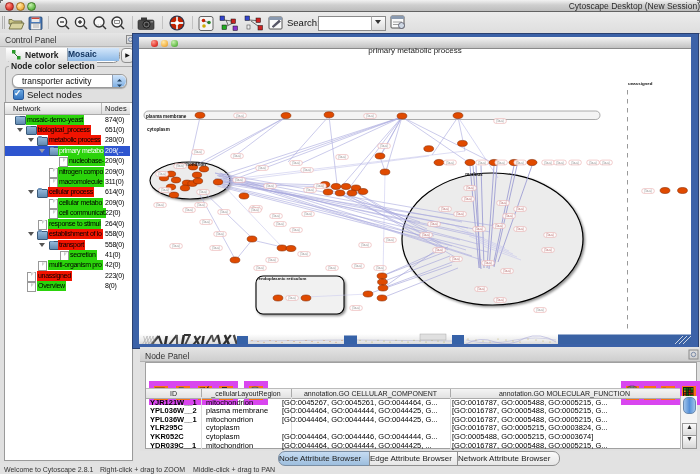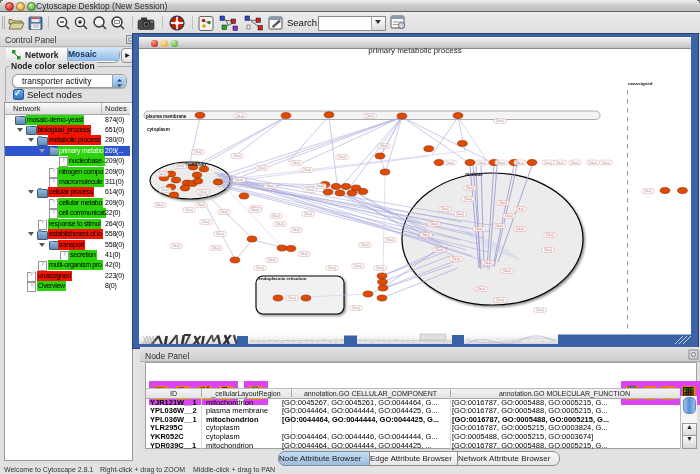--- a/index.html
+++ b/index.html
@@ -3,21 +3,21 @@
 <meta charset="utf-8">
 <style>
 html,body{margin:0;padding:0;}
 body{width:700px;height:474px;position:relative;overflow:hidden;
  font-family:"Liberation Sans",sans-serif;background:#e2e2e2;}
 .abs{position:absolute;}
 
 #titlebar{left:0;top:0;width:700px;height:11px;
  background:linear-gradient(#f2f2f2,#cfcfcf 45%,#bdbdbd);
  border-bottom:1px solid #636363;border-radius:4px 4px 0 0;}
-#titlebar .t{position:absolute;left:0;right:0;top:1px;text-align:left;
+#titlebar .t{position:absolute;left:0;right:0;top:1px;text-align:right;
  font-size:8.5px;color:#2a2a2a;padding-left:36px;}
 .light{position:absolute;top:2px;width:7px;height:7px;border-radius:50%;}
 #toolbar{left:0;top:12px;width:700px;height:21px;
  background:linear-gradient(#ececec,#dedede);border-bottom:1px solid #9c9c9c;}
 
 #cpanel{left:0;top:33px;width:134px;height:430px;background:#e0e0e0;}
 #cphead{left:0;top:33px;width:140px;height:13px;
  background:linear-gradient(#e6e6e6,#d2d2d2);border-bottom:1px solid #b5b5b5;
  font-size:8.5px;color:#333;}
 #cphead span{position:absolute;left:5px;top:2px;}
@@ -982,21 +982,21 @@
         <span class="c2">mitochondrion</span>
         <span class="c3">[GO:0045267, GO:0045261, GO:0044464, G...</span>
         <span class="c4">[GO:0016787, GO:0005488, GO:0005215, G...</span>
       </div>
 <div class="drow" style="top:43.1px;padding-left:6px;">
         <b>YPL036W__2</b>
         <span class="c2">plasma membrane</span>
         <span class="c3">[GO:0044464, GO:0044444, GO:0044425, G...</span>
         <span class="c4">[GO:0016787, GO:0005488, GO:0005215, G...</span>
       </div>
-<div class="drow" style="top:51.7px;font-weight:bold;">
+<div class="drow" style="top:51.7px;">
         <b>YPL036W__1</b>
         <span class="c2">mitochondrion</span>
         <span class="c3">[GO:0044464, GO:0044444, GO:0044425, G...</span>
         <span class="c4">[GO:0016787, GO:0005488, GO:0005215, G...</span>
       </div>
 <div class="drow" style="top:60.3px;">
         <b>YLR295C</b>
         <span class="c2">cytoplasm</span>
         <span class="c4">[GO:0016787, GO:0005215, GO:0003824, G...</span>
       </div>

